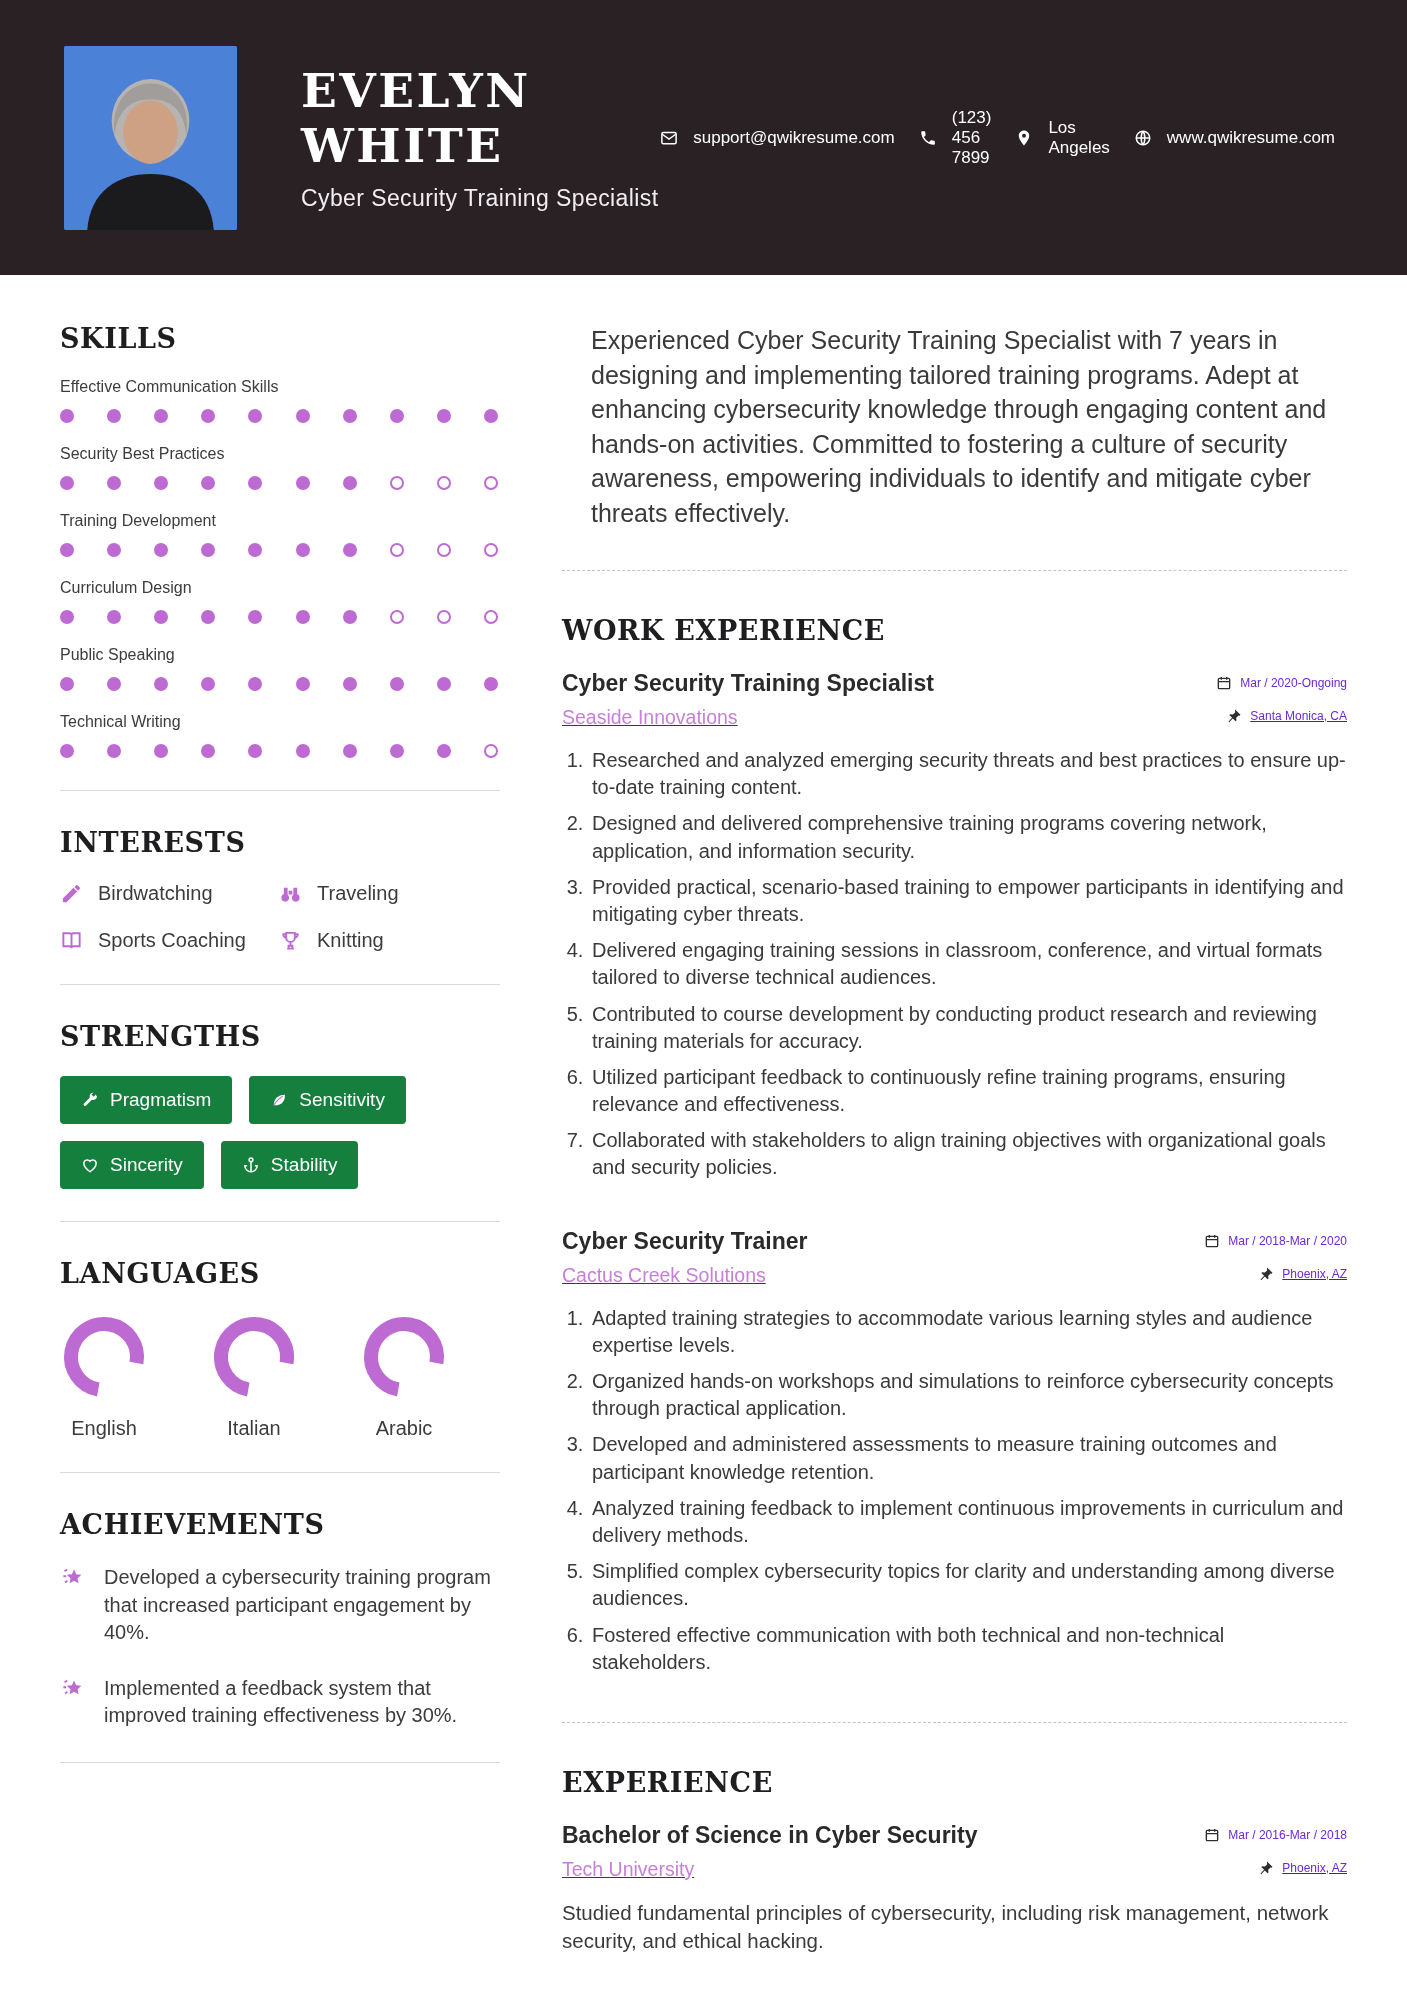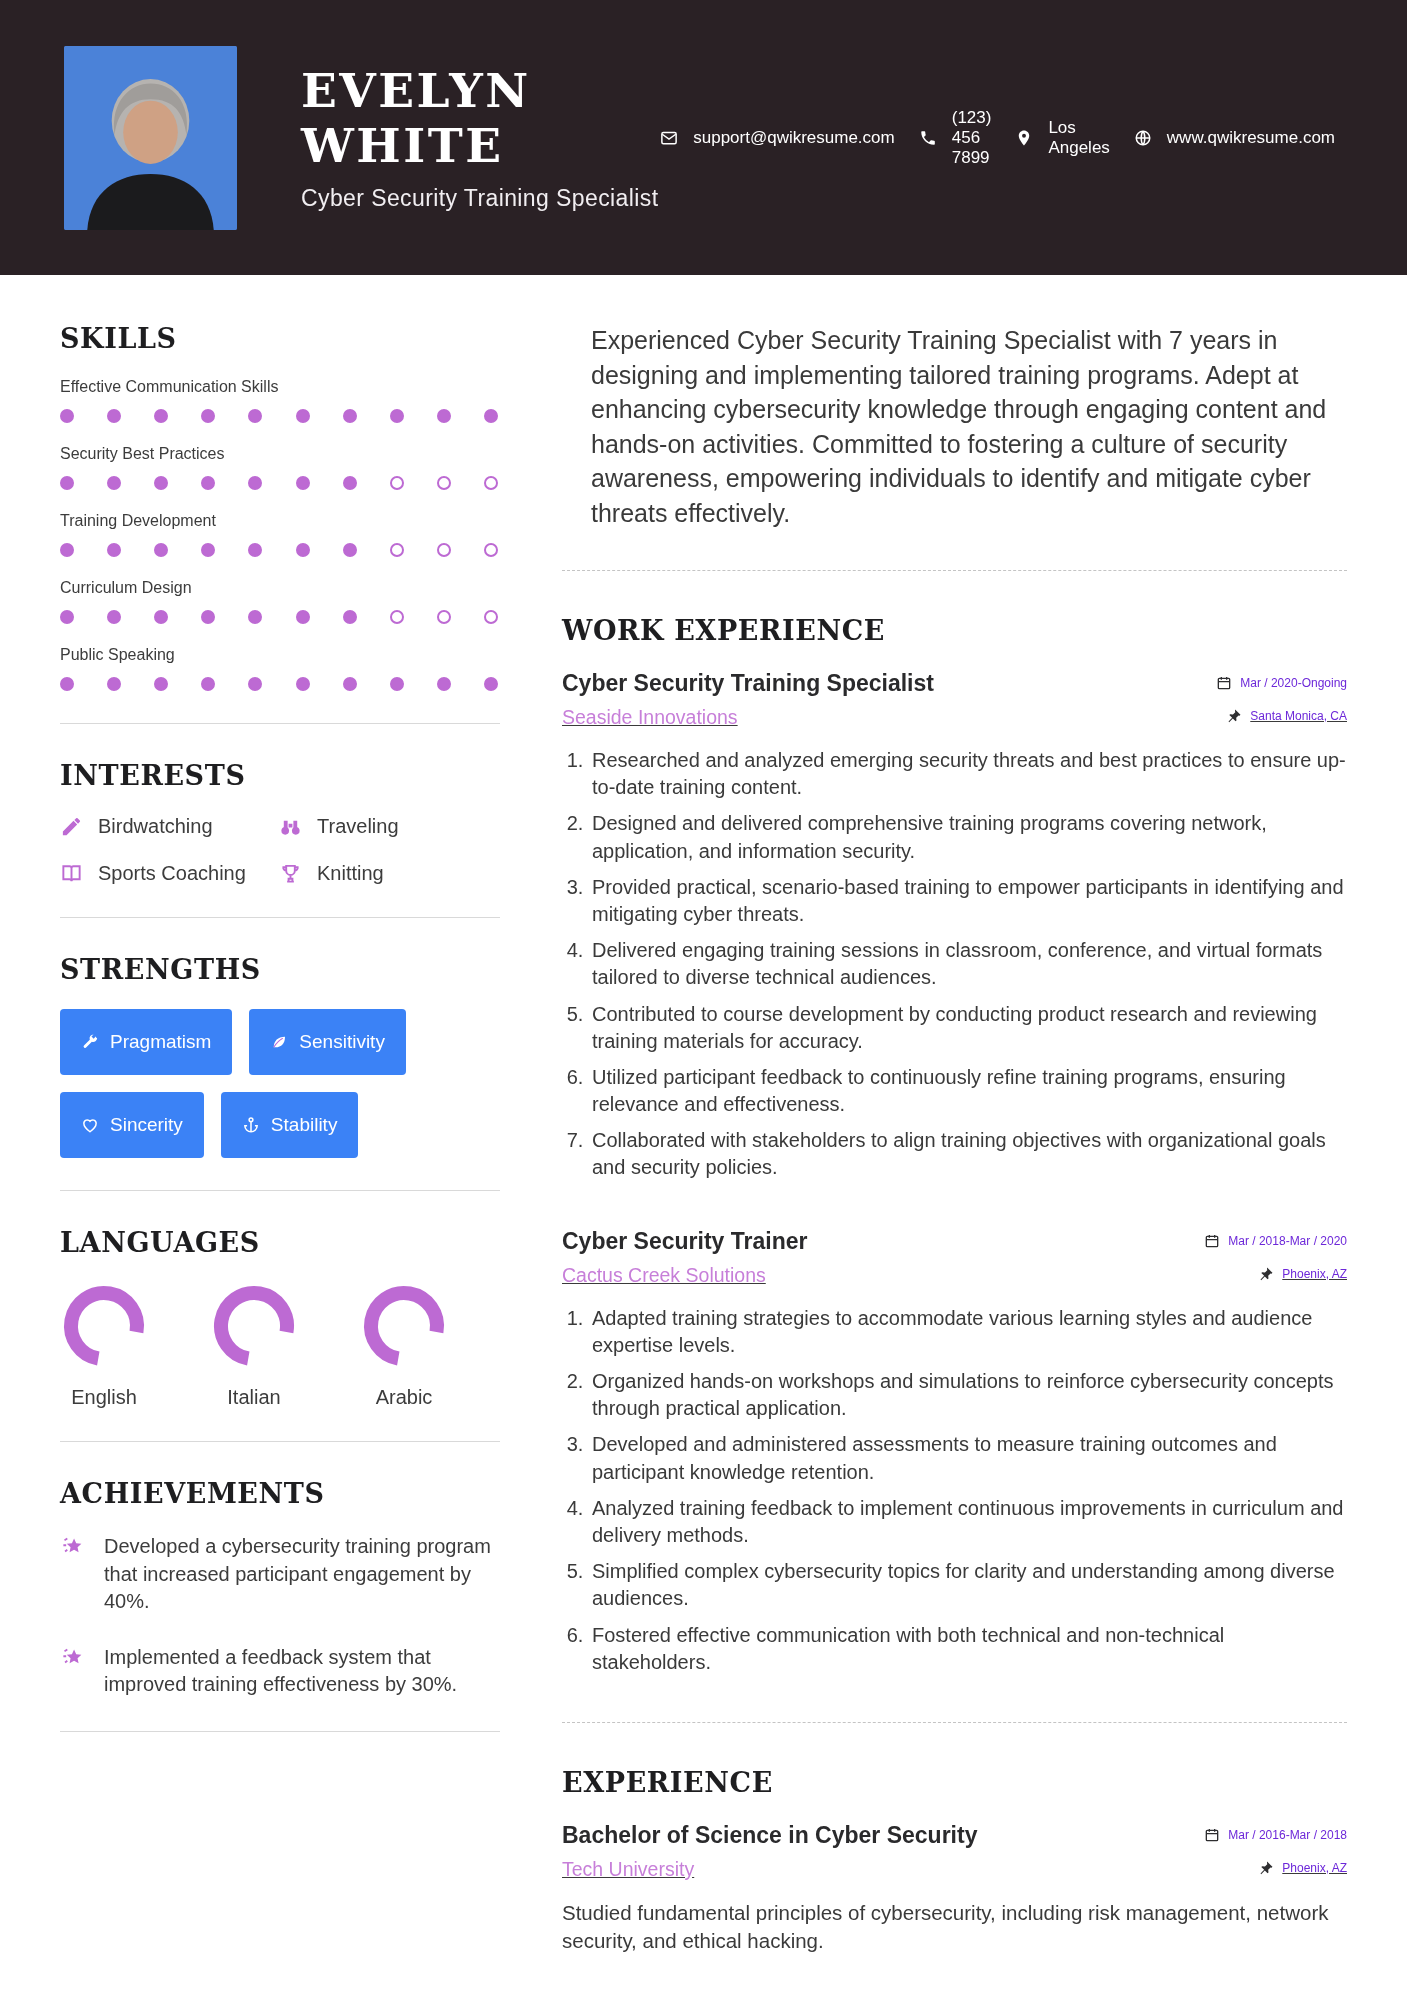--- a/index.html
+++ b/index.html
@@ -38,21 +38,21 @@
   .dot.filled { background:#bd6ad3; }
 
   
   .interests-grid { display:grid; grid-template-columns:219px auto; row-gap:24px; }
   .interest { display:flex; align-items:center; gap:15px; font-size:20px; color:#3c3c3c; }
   .interest .iicon { width:23px; height:23px; color:#bd6ad3; flex:0 0 auto; }
   .interest .iicon svg { width:23px; height:23px; display:block; }
 
   
   .pills { display:flex; flex-wrap:wrap; gap:17px; }
-  .pill { display:inline-flex; align-items:center; gap:11px; background:#3b82f6; color:#fff; font-size:19px; padding:22px 21px; border-radius:4px; }
+  .pill { display:inline-flex; align-items:center; gap:11px; background:#15803d; color:#fff; font-size:19px; padding:13px 21px; border-radius:4px; }
   .pill svg { width:18px; height:18px; display:block; }
 
   
   .langs { display:flex; gap:62px; }
   .lang { display:flex; flex-direction:column; align-items:center; gap:16px; font-size:20px; color:#3c3c3c; }
   .donut { width:88px; height:88px; }
   .donut svg { display:block; }
 
   
   .ach { display:flex; gap:17px; margin-bottom:28px; font-size:20px; line-height:1.38; color:#3c3c3c; }
@@ -203,20 +203,35 @@
               <span class="dot filled"></span>
               <span class="dot filled"></span>
               <span class="dot filled"></span>
               <span class="dot filled"></span>
               <span class="dot filled"></span>
               <span class="dot filled"></span>
               <span class="dot filled"></span>
               <span class="dot filled"></span>
             </div>
         </div>
+        <div class="skill">
+          <div class="skill-label">Technical Writing</div>
+          <div class="dots">
+              <span class="dot filled"></span>
+              <span class="dot filled"></span>
+              <span class="dot filled"></span>
+              <span class="dot filled"></span>
+              <span class="dot filled"></span>
+              <span class="dot filled"></span>
+              <span class="dot filled"></span>
+              <span class="dot filled"></span>
+              <span class="dot filled"></span>
+              <span class="dot"></span>
+            </div>
+        </div>
       </section>
 
       <hr class="sep">
 
       <section>
         <h2 class="section">INTERESTS</h2>
         <div class="interests-grid">
           <div class="interest">
             <span class="iicon">
               <svg viewBox="0 0 24 24">

